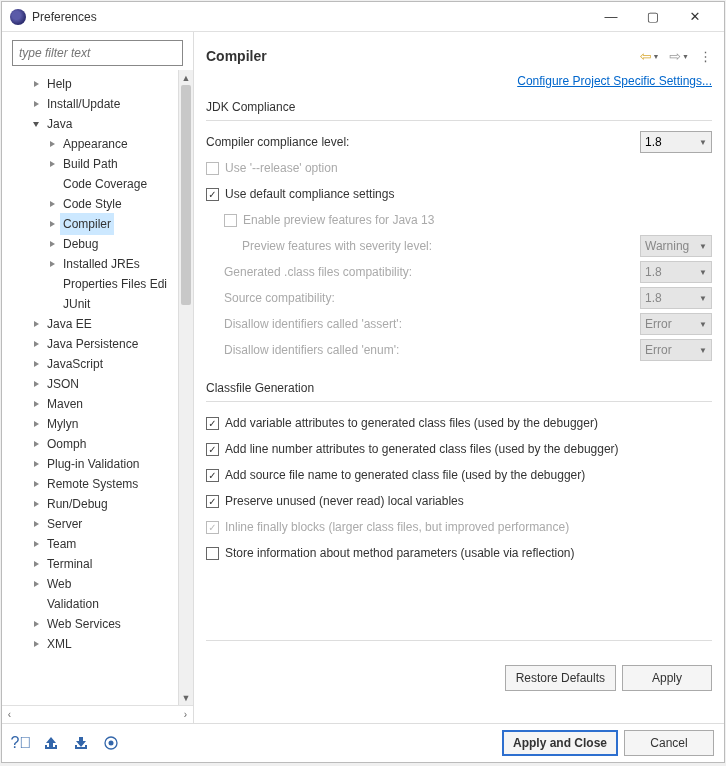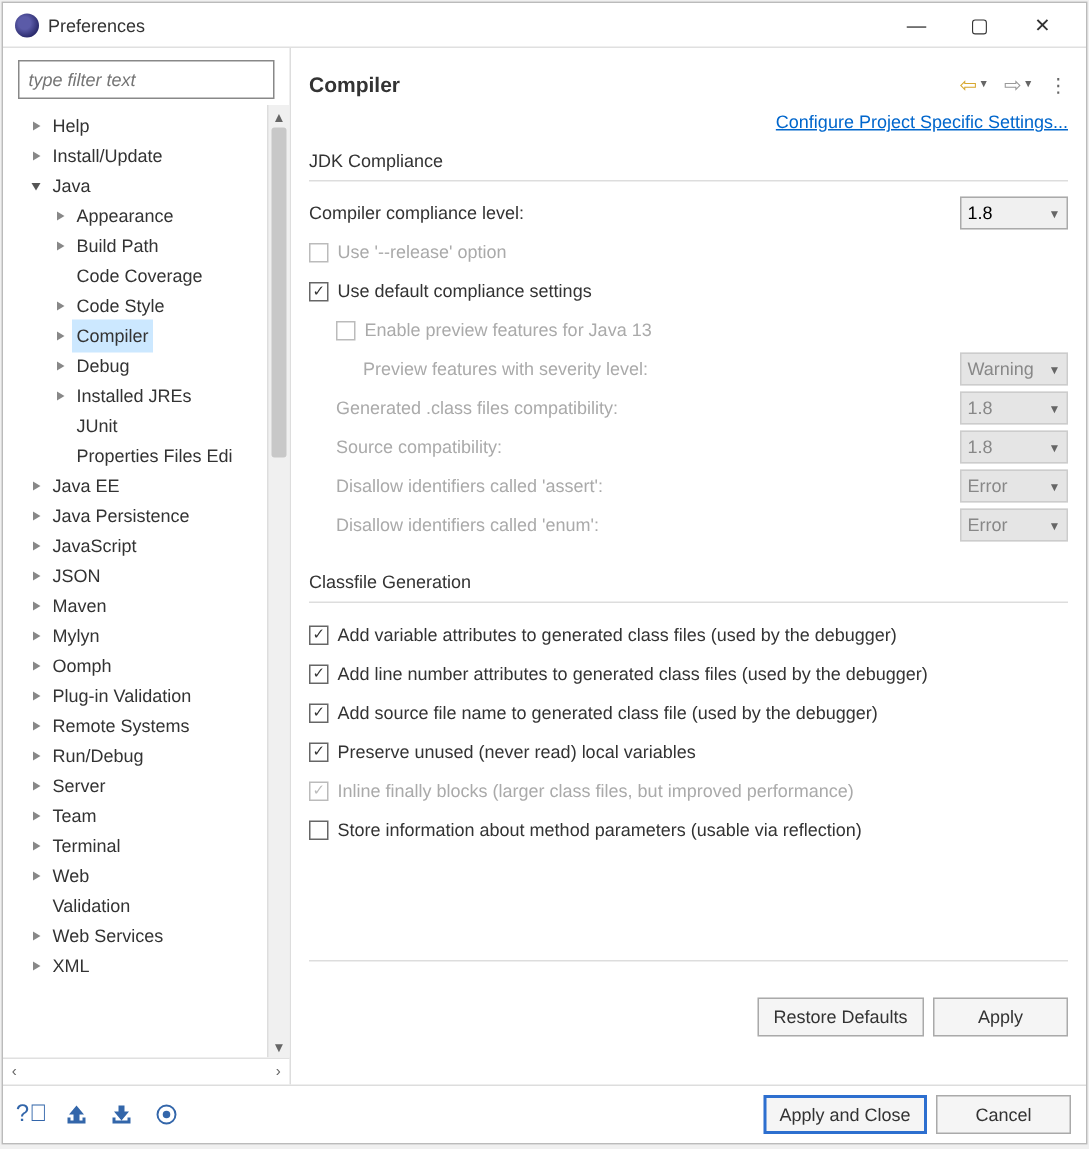--- a/index.html
+++ b/index.html
@@ -47,21 +47,21 @@
       border: 1px solid #888;
       color: #888; font-style: italic;
       font-size: 12px; height: 26px;
       background: #fff;
     }
     .tree-wrap {
       flex: 1; overflow: hidden; position: relative;
     }
     .tree {
       overflow-y: auto; overflow-x: hidden;
-      height: 100%; padding: 4px 0 4px 4px;
+      height: 100%; padding: 4px 0 4px 16px;
       margin-right: 15px;
     }
     .tree ul { list-style: none; padding-left: 16px; }
     .tree > ul { padding-left: 12px; }
     .tree li {
       line-height: 20px; font-size: 12px; color: #333;
       white-space: nowrap;
       position: relative;
     }
     .tree-row { display: flex; align-items: center; height: 20px; }
@@ -155,21 +155,21 @@
       display: flex; align-items: center; justify-content: center;
       padding: 0 10px;
     }
     .footer {
       display:flex; align-items:center; padding: 6px 10px;
       border-top: 1px solid #ddd;
     }
     .footer-icons { display:flex; gap:12px; flex:1;}
     .fico { width:18px; height:18px; display:flex;align-items:center;justify-content:center; color:#3366aa; font-size:16px;}
     .footer-btns { display:flex; gap:6px;}
-    .btn.primary { border: 2px solid #2d6fcf; padding: 0 9px; height:26px;}
+    .btn.primary { border: 2px solid #2d6fcf; padding: 0 9px; height:26px;font-weight:bold;}
   </style>
 </head>
 <body>
 
 <div class="window">
 
   <div class="titlebar">
     <div class="titlebar-icon"></div>
     <div class="titlebar-text">Preferences</div>
     <div class="win-btn">—</div>
@@ -276,27 +276,27 @@
                         <svg viewBox="0 0 8 8">
                           <path d="M2 1 L7 4 L2 7 Z" fill="#888"></path>
                         </svg>
                       </span>
                       <span class="tree-label">Installed JREs</span>
                     </div>
                   </li>
                   <li>
                     <div class="tree-row">
                       <span class="twisty"></span>
+                      <span class="tree-label">Properties Files Edi</span>
+                    </div>
+                  </li>
+                  <li>
+                    <div class="tree-row">
+                      <span class="twisty"></span>
                       <span class="tree-label">JUnit</span>
-                    </div>
-                  </li>
-                  <li>
-                    <div class="tree-row">
-                      <span class="twisty"></span>
-                      <span class="tree-label">Properties Files Edi</span>
                     </div>
                   </li>
                 </ul>
               </li>
               <li>
                 <div class="tree-row">
                   <span class="twisty">
                     <svg viewBox="0 0 8 8">
                       <path d="M2 1 L7 4 L2 7 Z" fill="#888"></path>
                     </svg>

